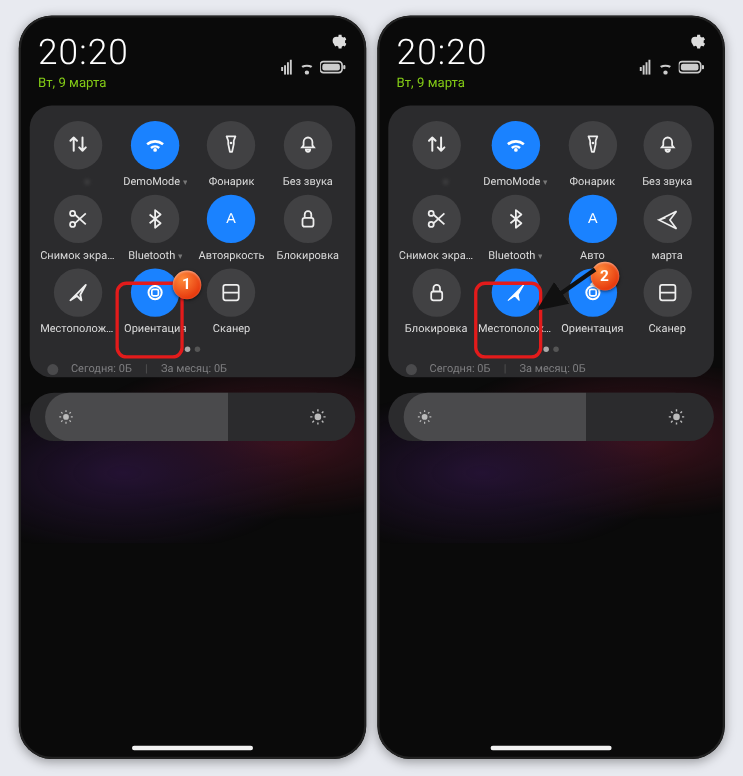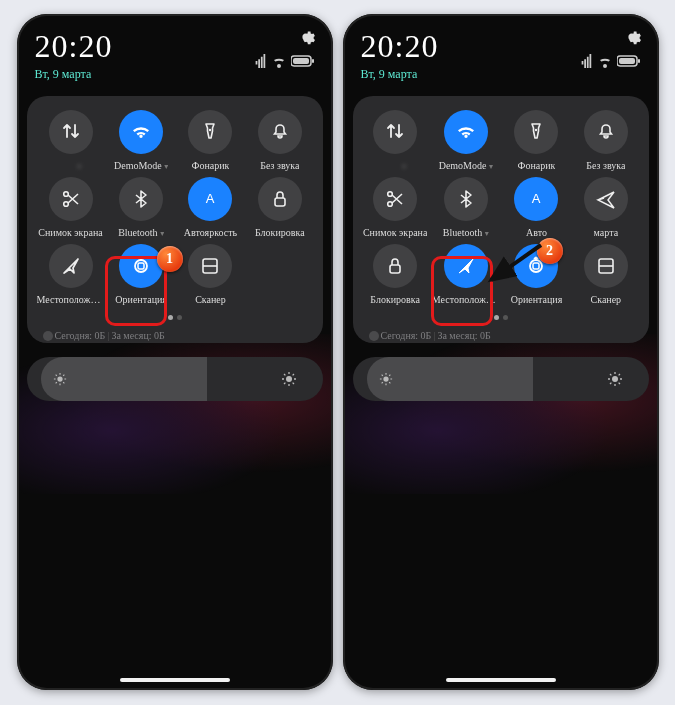--- a/index.html
+++ b/index.html
@@ -13,38 +13,37 @@
     gap: 10px;
     justify-content: center;
   }
   .phone {
     width: 316px; height: 676px;
     background: #0a0a0a;
     border-radius: 30px;
     position: relative;
     overflow: hidden;
     box-shadow: 0 2px 10px rgba(0,0,0,.35);
-    font-family: Liberation Serif, serif;
   }
   .phone::after{
     content:""; position:absolute; inset:0; border-radius:30px;
     box-shadow: inset 0 0 0 2px #222; pointer-events:none;
   }
   .bg-glow{
     position:absolute; left:0; right:0; top:320px; height:160px;
     background: radial-gradient(ellipse at 30% 60%, #3a1a55 0%, transparent 55%),
                 radial-gradient(ellipse at 75% 40%, #6b1a2e 0%, transparent 55%);
     opacity:.55;
   }
   .status-bar{
     display:flex; justify-content:space-between; align-items:flex-start;
     padding:14px 18px 2px; color:#fff;
   }
   .time{ font-size:32px; font-weight:300; letter-spacing:1px; }
-  .date{ font-size:12px; color:#5eead4; margin-top:2px; }
+  .date{ font-size:12px; color:#84cc16; margin-top:2px; }
   .right-icons{ display:flex; align-items:center; gap:10px; }
   .gear{ width:18px; height:18px; }
   .ind-sub{ display:flex; gap:5px; align-items:center; }
   .panel{
     margin:12px 10px 0; background:#2b2b2d;
     border-radius:20px; padding:14px 10px 0;
     position:relative;
   }
   .grid{ display:grid; grid-template-columns:repeat(4,1fr); gap:6px 4px; }
   .tile{ display:flex; flex-direction:column; align-items:center; justify-content:flex-start; position:relative; }
@@ -52,21 +51,21 @@
     width:44px; height:44px; border-radius:50%;
     background:#414143; display:flex; align-items:center; justify-content:center;
     margin-bottom:6px;
   }
   .circle.active{ background:#1a82ff; }
   .tile-label{ font-size:10px; color:#dcdcdc; text-align:center; max-width:68px; overflow:hidden; white-space:nowrap; text-overflow:ellipsis; }
   .chev{ font-size:8px; color:#777; }
   .pager{ display:flex; justify-content:center; gap:4px; margin:10px 0 6px; }
   .dot{ width:5px; height:5px; border-radius:50%; background:#555; }
   .dot.on{ background:#aaa; }
-  .usage{ font-size:10px; color:#7e7e80; padding:4px 6px 2px; display:flex; align-items:center; gap:2px; }
+  .usage{ font-size:10px; color:#7e7e80; padding:4px 6px 2px; display:flex; align-items:center; gap:12px; }
   .usage .sep{ color:#555; }
   .usage-dot{ width:10px;height:10px;border-radius:50%;background:#4a4a4c;display:inline-block;}
   .brightness{
     margin:14px 10px 0; height:44px; border-radius:22px; background:#2b2b2d;
     display:flex; align-items:center; padding:0 14px; gap:10px; position:relative;
   }
   .bright-track{ flex:1; height:44px; border-radius:22px; background:linear-gradient(90deg,#4a4a4c 0%,#4a4a4c 62%,#2b2b2d 62%,#2b2b2d 100%); position:relative; }
   .bright-low,.bright-hi{ color:#bbb; font-size:12px; position:absolute; top:50%; transform:translateY(-50%); }
   .bright-low{ left:12px;} .bright-hi{ right:12px; color:#888;}
   .home-bar{ position:absolute; bottom:8px; left:50%; transform:translateX(-50%); width:110px; height:4px; border-radius:2px; background:#fff; opacity:.95;}

